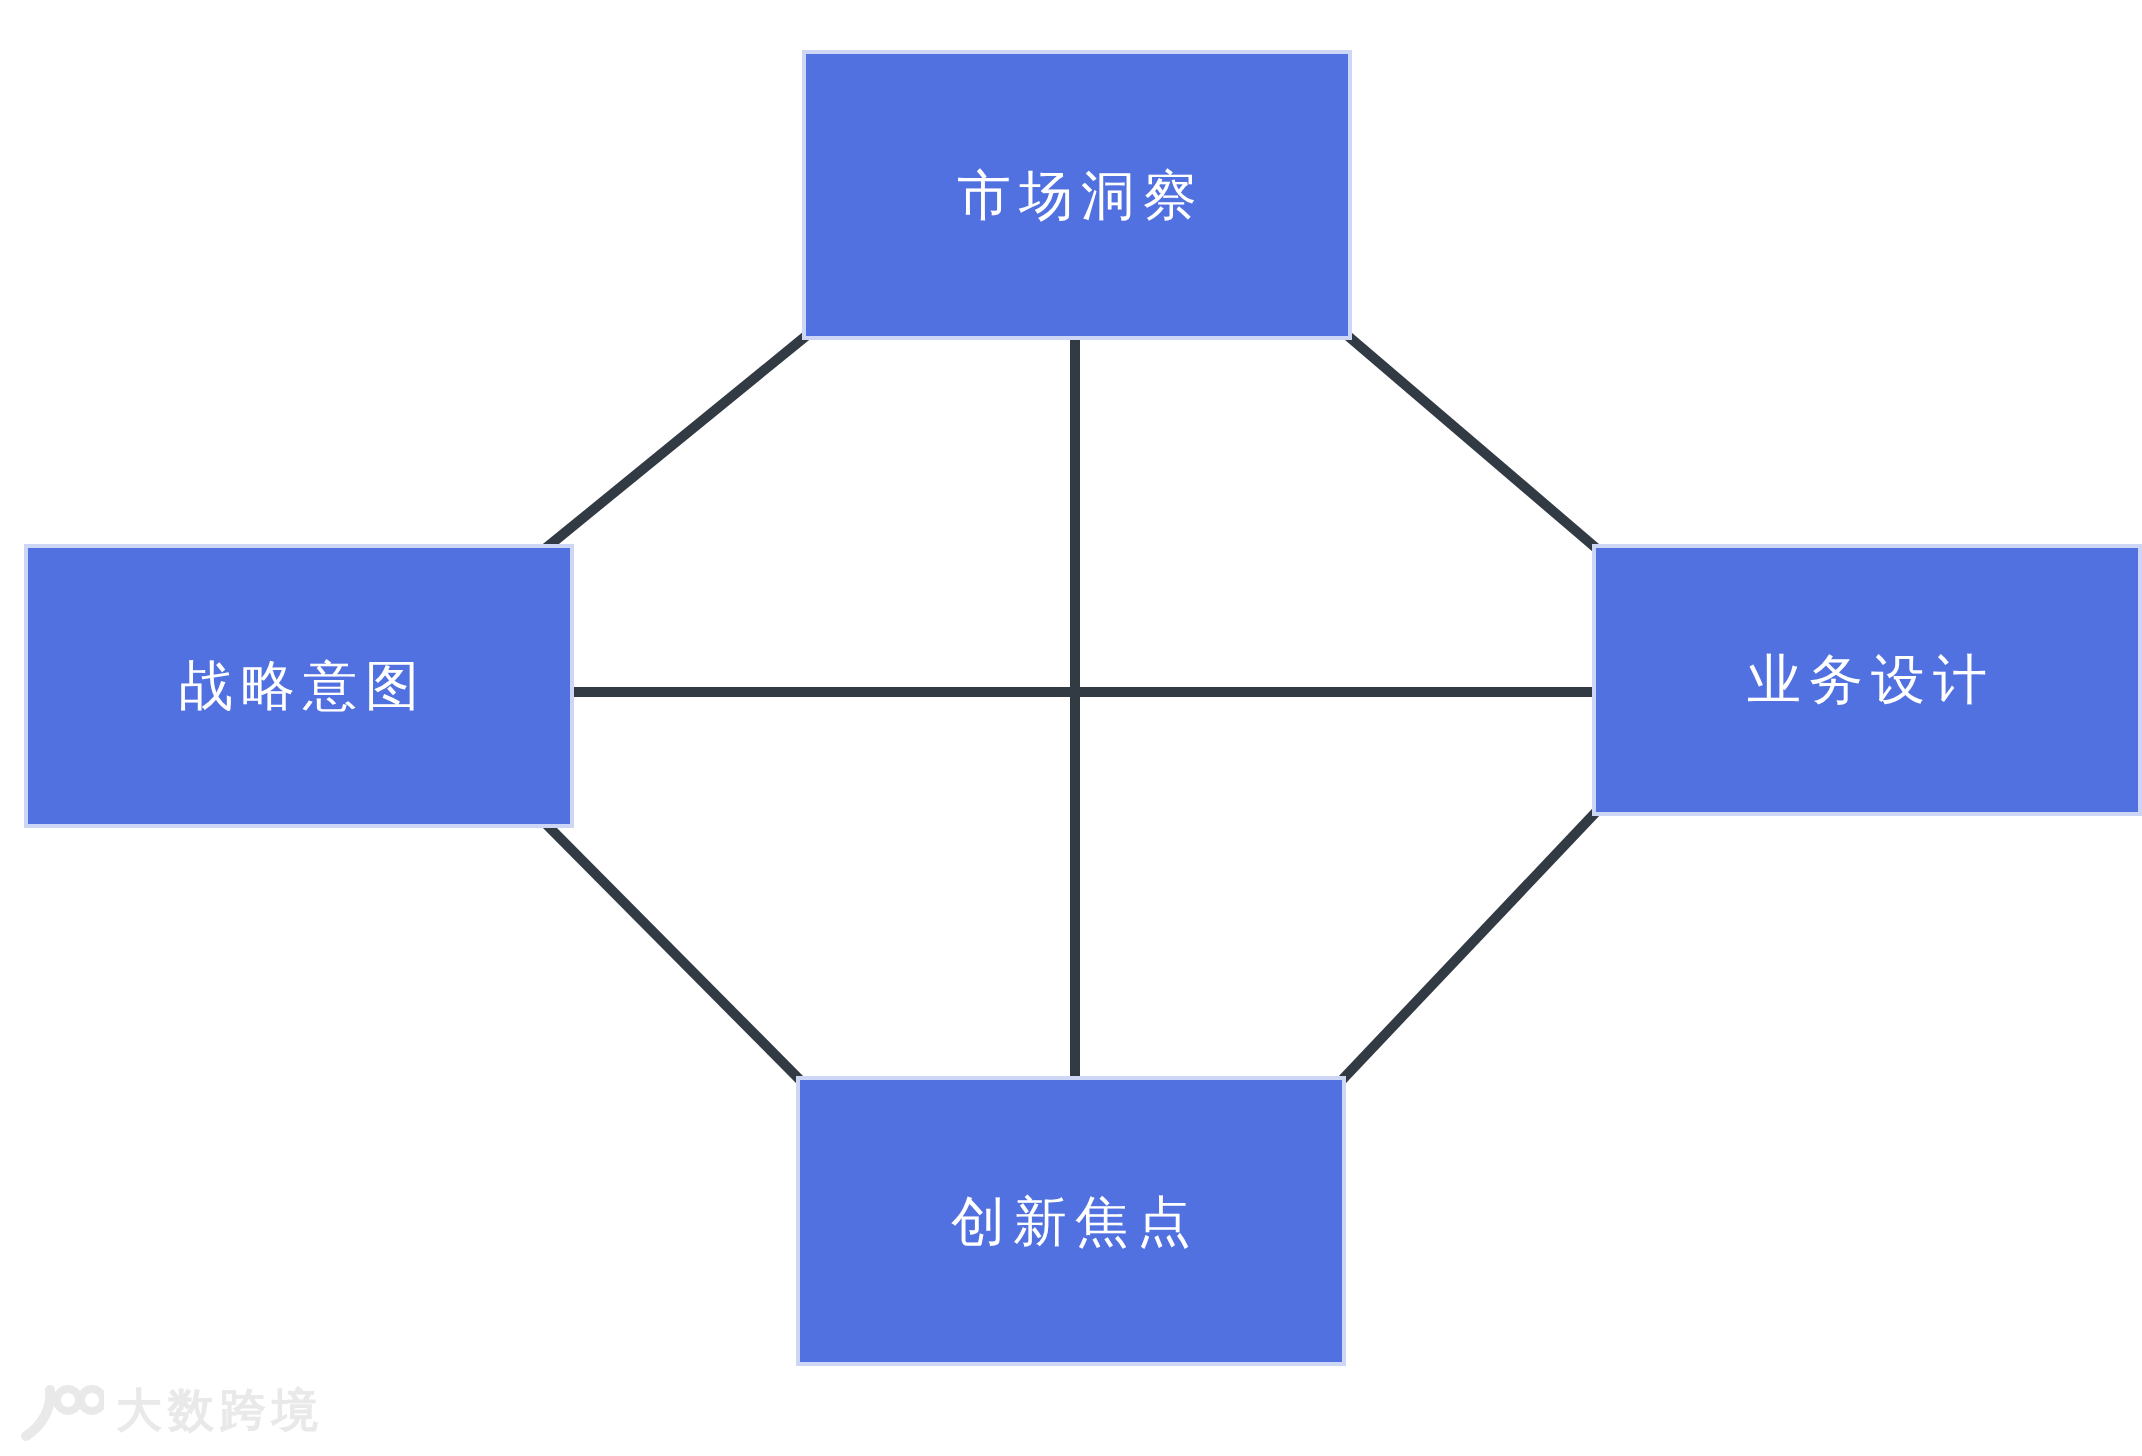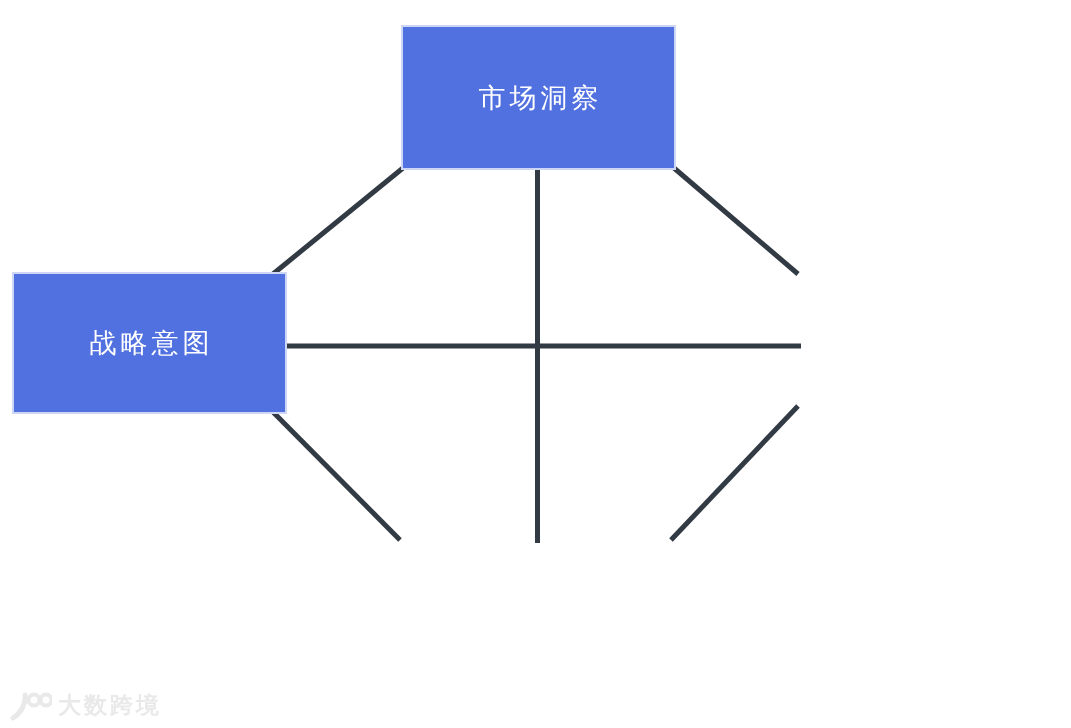--- a/index.html
+++ b/index.html
@@ -86,21 +86,27 @@
   </svg>
 
   <div class="node node-top">
     <span class="node-label">市场洞察</span>
   </div>
 
   <div class="node node-left">
     <span class="node-label">战略意图</span>
   </div>
 
+  <div class="node node-right">
+    <span class="node-label">业务设计</span>
+  </div>
 
+  <div class="node node-bottom">
+    <span class="node-label">创新焦点</span>
+  </div>
 
   <div id="watermark">
     <svg width="42" height="30" viewBox="0 0 42 30">
       <path class="wm-stroke" d="M15 4 C 16 13, 11 22, 3 27" stroke-width="5" stroke-linecap="round"></path>
       <circle class="wm-stroke" cx="24" cy="9" r="5.5" stroke-width="4"></circle>
       <circle class="wm-stroke" cx="36" cy="9" r="5.5" stroke-width="4"></circle>
     </svg>
     <span class="wm-text">大数跨境</span>
   </div>
 

